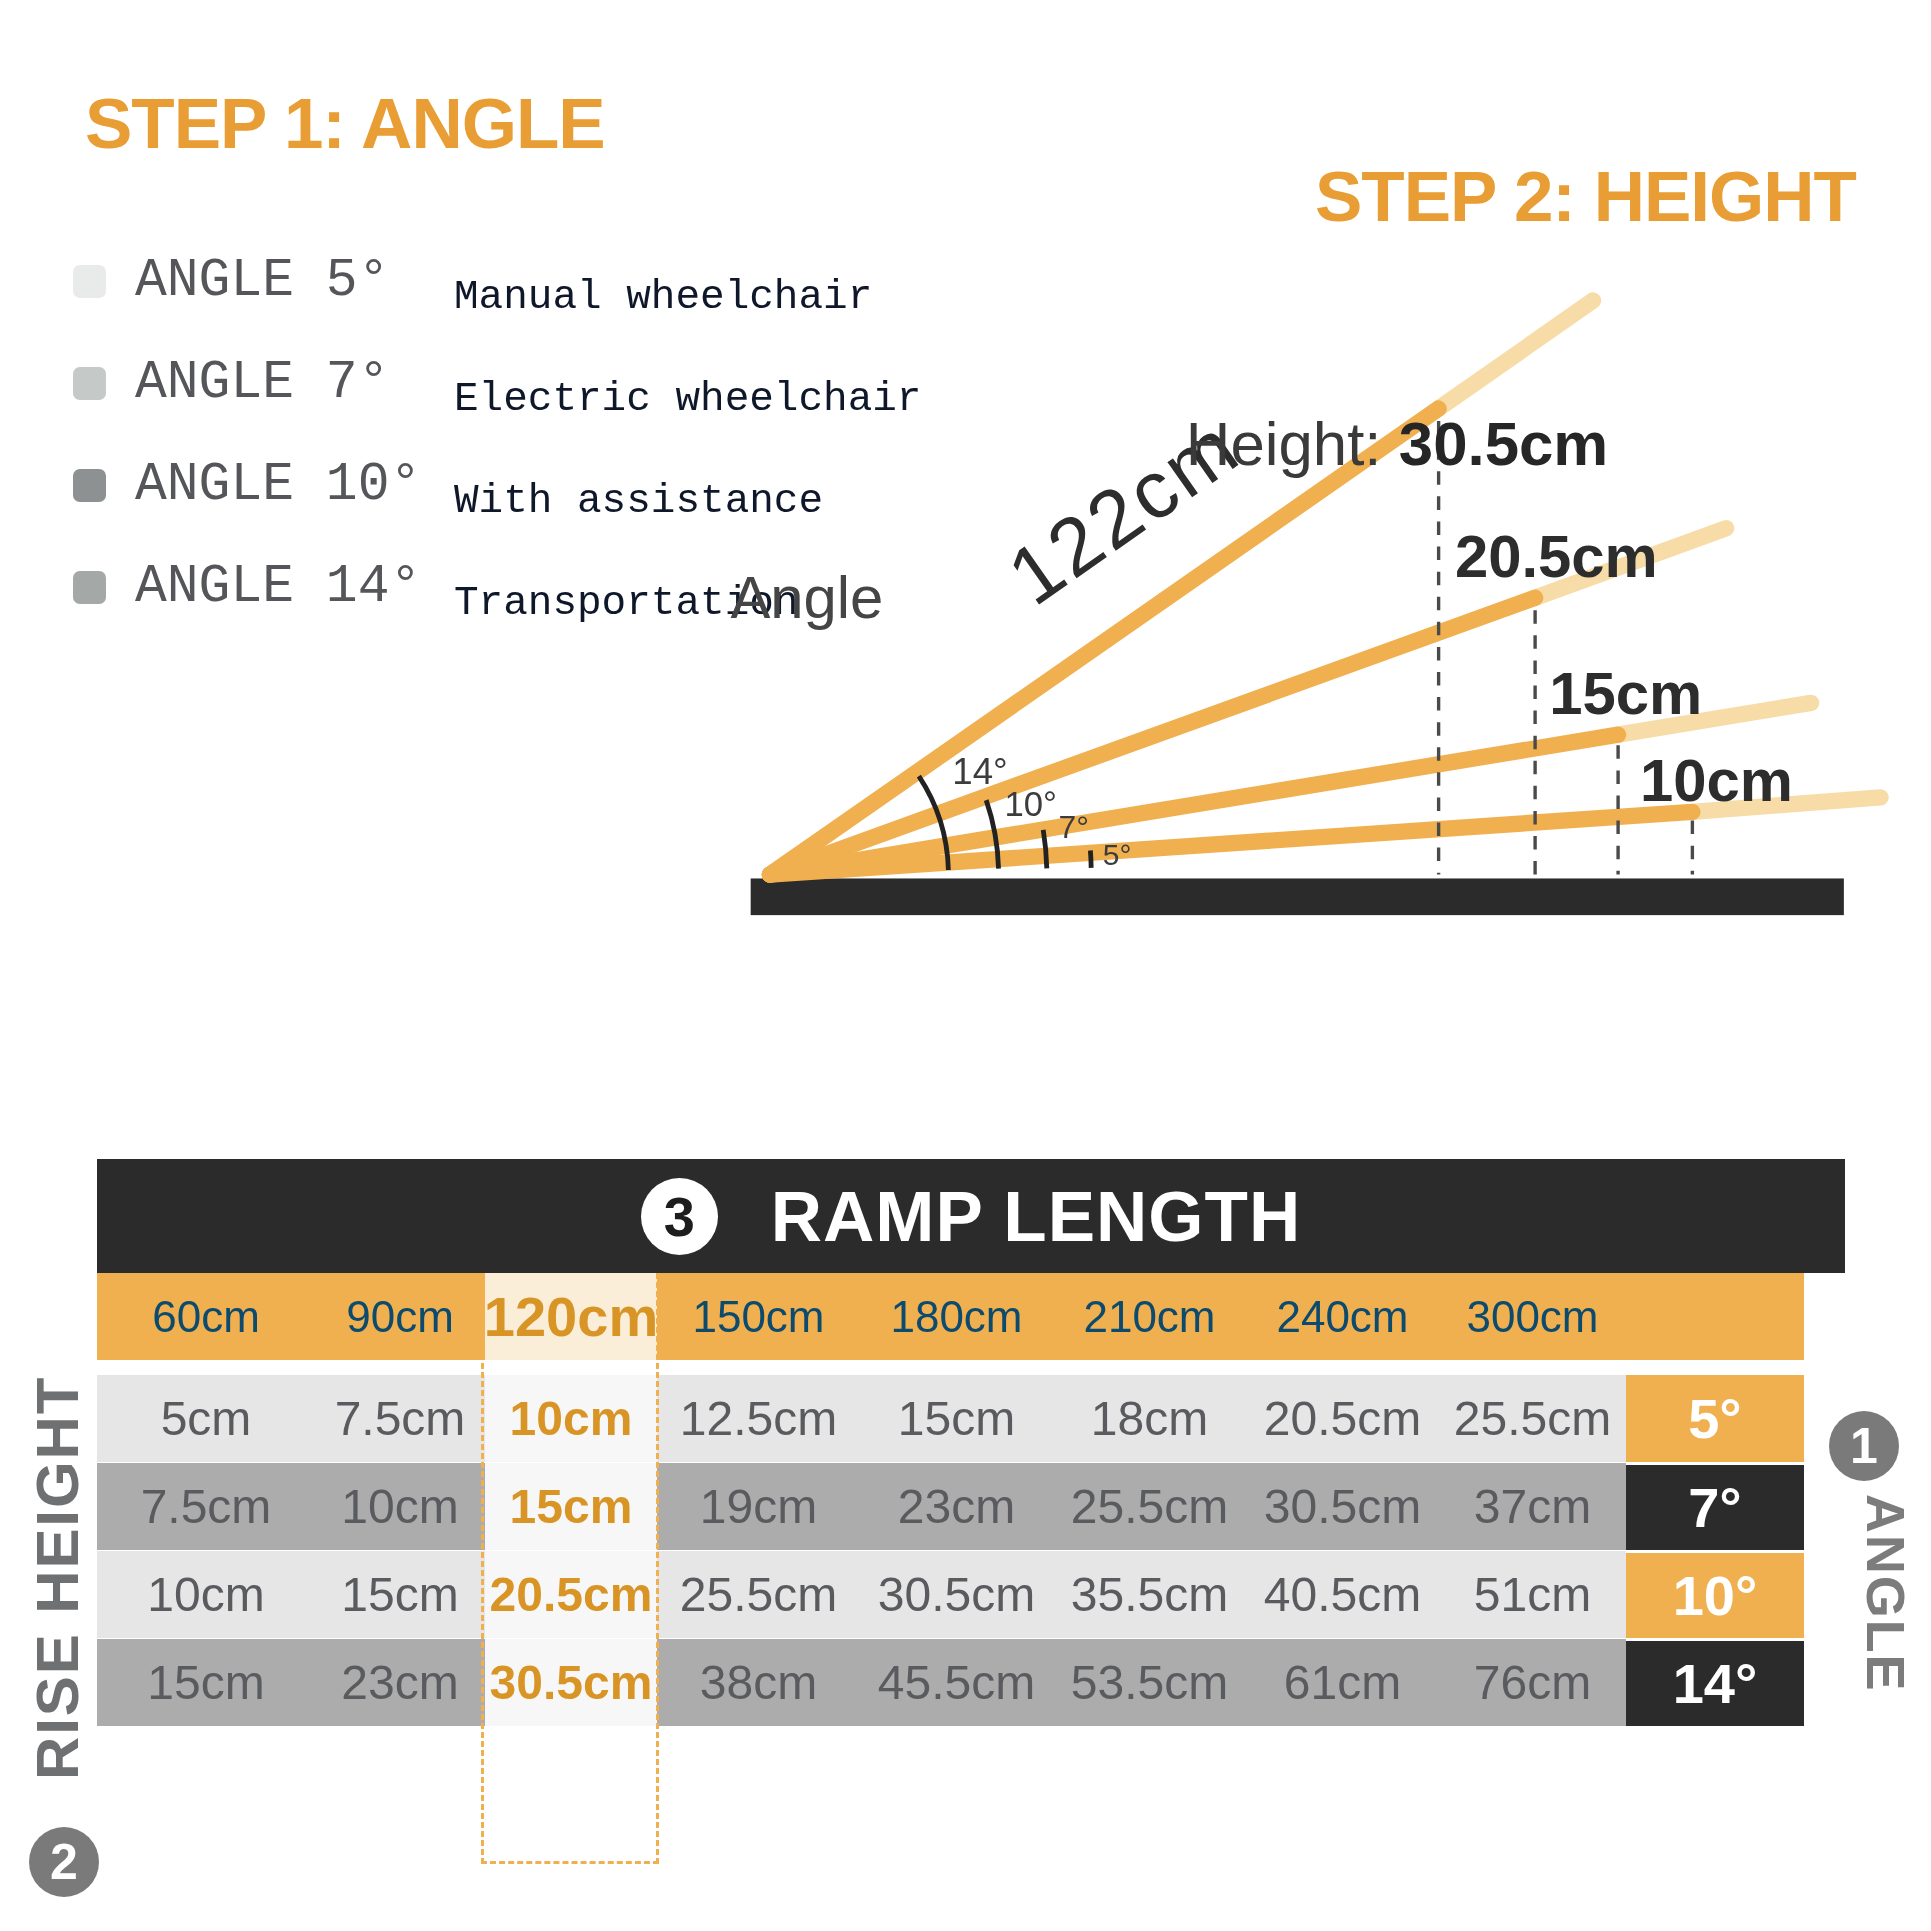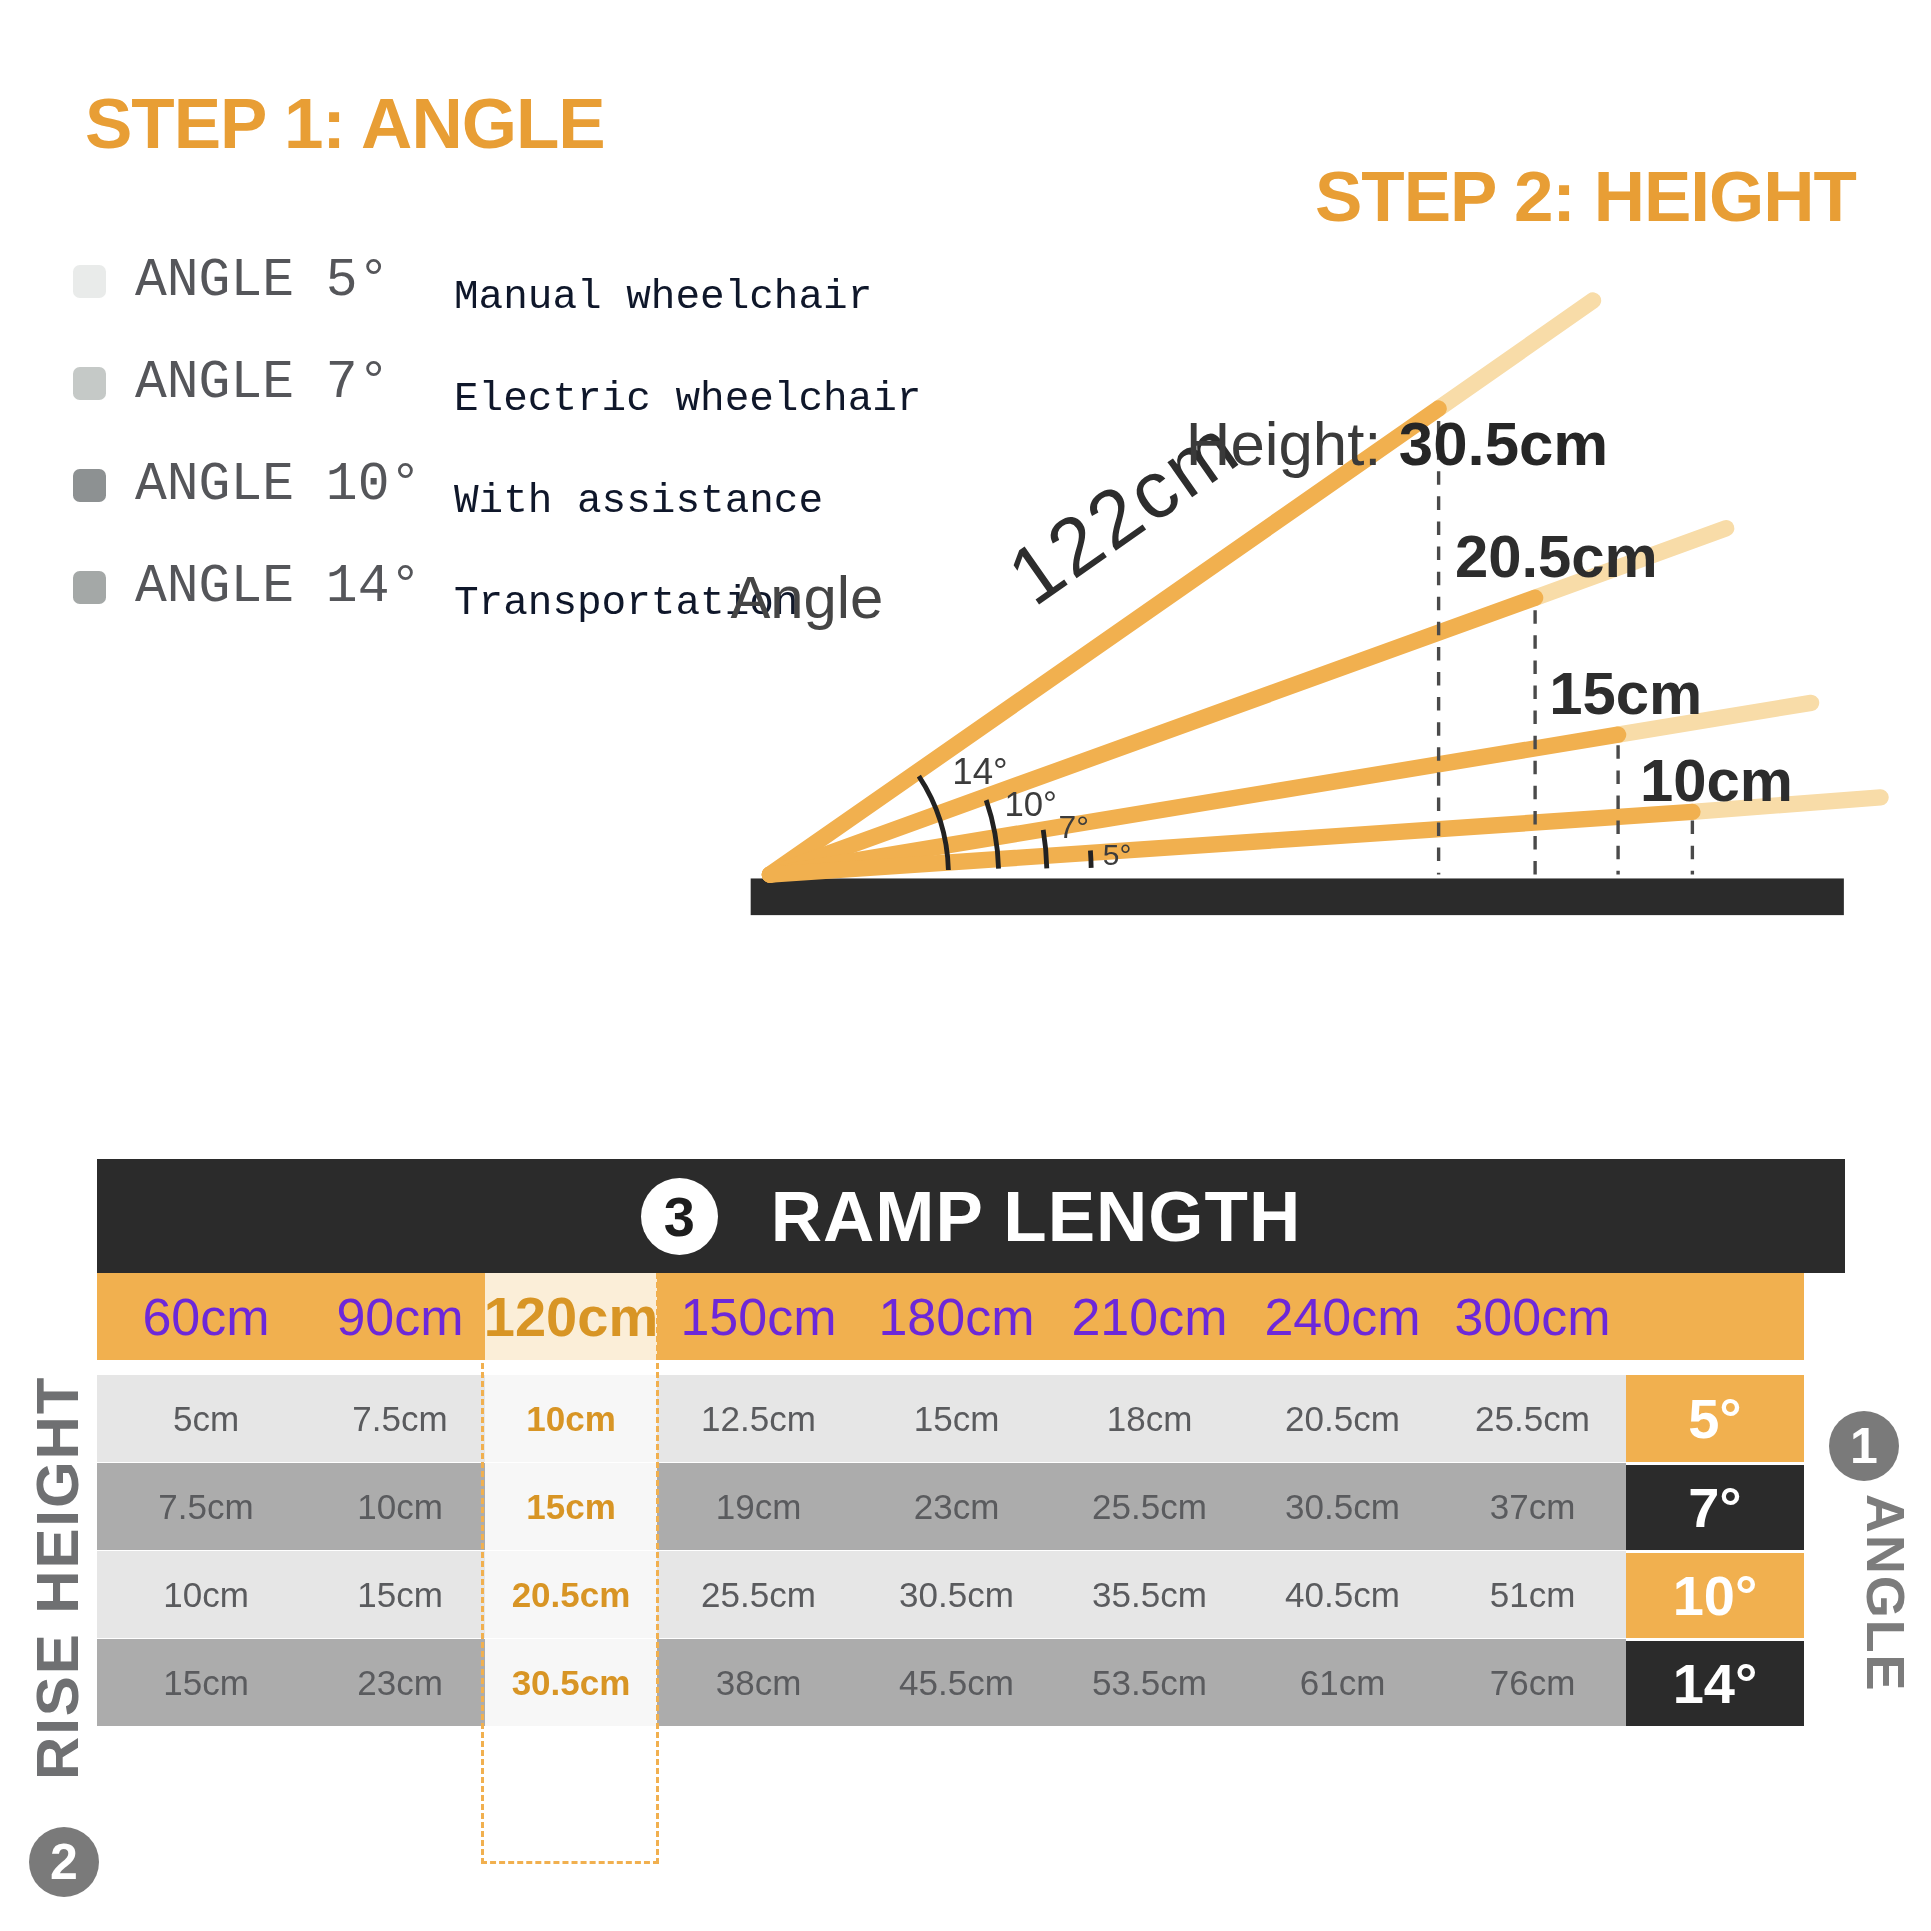--- a/index.html
+++ b/index.html
@@ -27,27 +27,27 @@
 
   
   .table{position:absolute;left:97px;top:1159px;width:1748px;height:570px;}
   .t-black{position:absolute;left:0;top:0;width:1748px;height:114px;background:#2B2B2B;
            display:flex;align-items:center;justify-content:center;gap:29px;}
   .badge-circle{width:77px;height:77px;border-radius:50%;background:#fff;color:#1d1d1d;
            font-size:56px;font-weight:700;display:flex;align-items:center;justify-content:center;}
   .t-title{color:#fff;font-size:71px;font-weight:700;letter-spacing:1px;margin-left:24px;}
   .t-orange{position:absolute;left:0;top:114px;width:1707px;height:87px;background:#F1B04F;
             display:grid;grid-template-columns:218px 170px 172px 203px 193px 193px 193px 187px 178px;}
-  .t-orange span{display:flex;align-items:center;justify-content:center;font-size:52px;color:#6d28d9;}
+  .t-orange span{display:flex;align-items:center;justify-content:center;font-size:44px;color:#0c4a6e;}
   .t-orange span.hl{background:#FBEED8;color:#D89525;font-weight:700;font-size:56px;}
   .t-row{position:absolute;left:0;width:1707px;height:87px;
          display:grid;grid-template-columns:218px 170px 172px 203px 193px 193px 193px 187px 178px;}
   .t-row.light .cell{background:#E6E6E6;}
   .t-row.dark  .cell{background:#ACACAC;}
-  .cell{display:flex;align-items:center;justify-content:center;font-size:35px;color:#5A5B5E;}
+  .cell{display:flex;align-items:center;justify-content:center;font-size:48px;color:#5A5B5E;}
   .cell.hl{background:#F7F7F7 !important;color:#D89525;font-weight:700;}
   .angle-box{display:flex;align-items:center;justify-content:center;color:#fff;
              font-size:56px;font-weight:700;border-top:2.9px solid #fff;}
   .r1{top:216px;} .r2{top:304px;} .r3{top:392px;} .r4{top:480px;}
   .r1 .angle-box{border-top:none;}
 
   
   .hl-capstrip{position:absolute;left:388px;top:99px;width:172px;height:94px;background:#FBEED8;
                border-top:4.8px dashed #D4D4D4;}
   .hl-frame{position:absolute;left:384px;top:114px;width:172px;height:588px;pointer-events:none;

